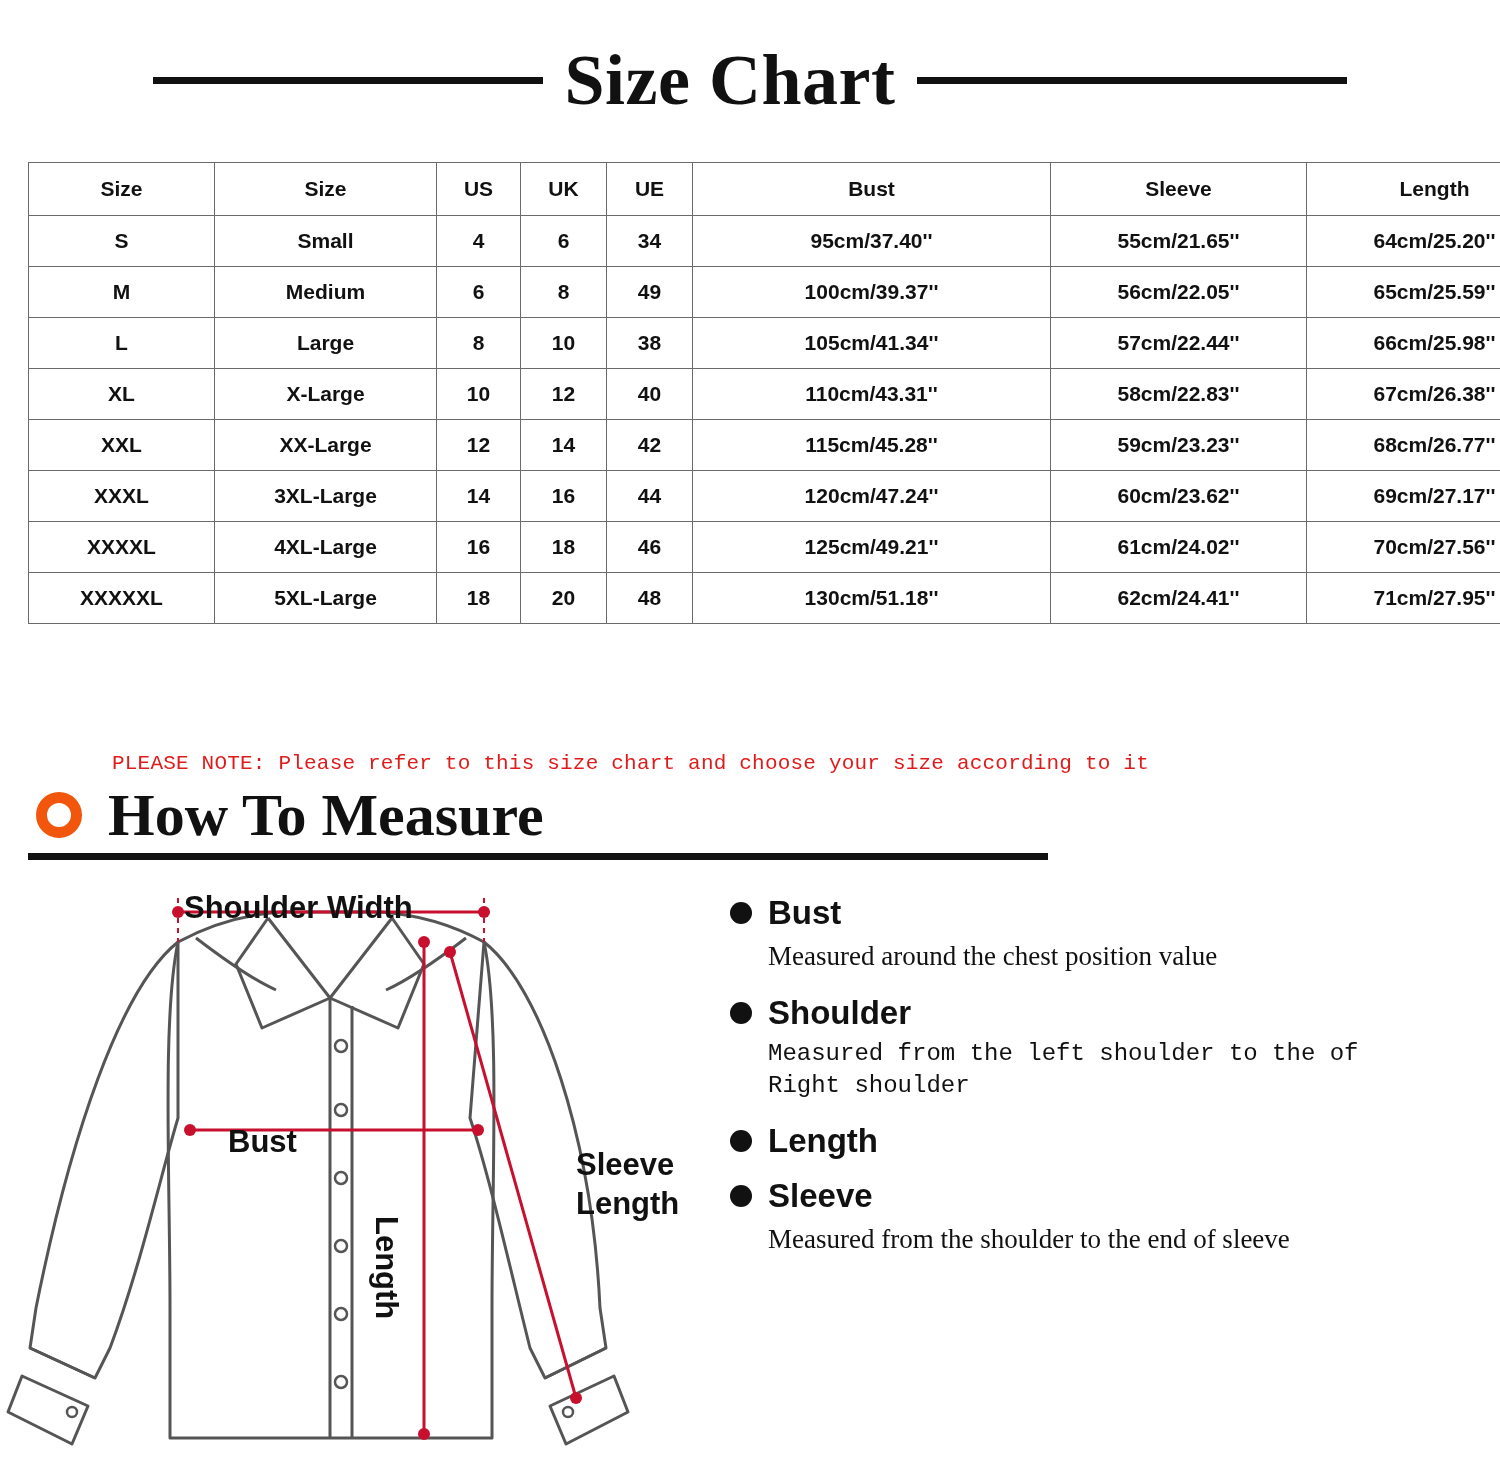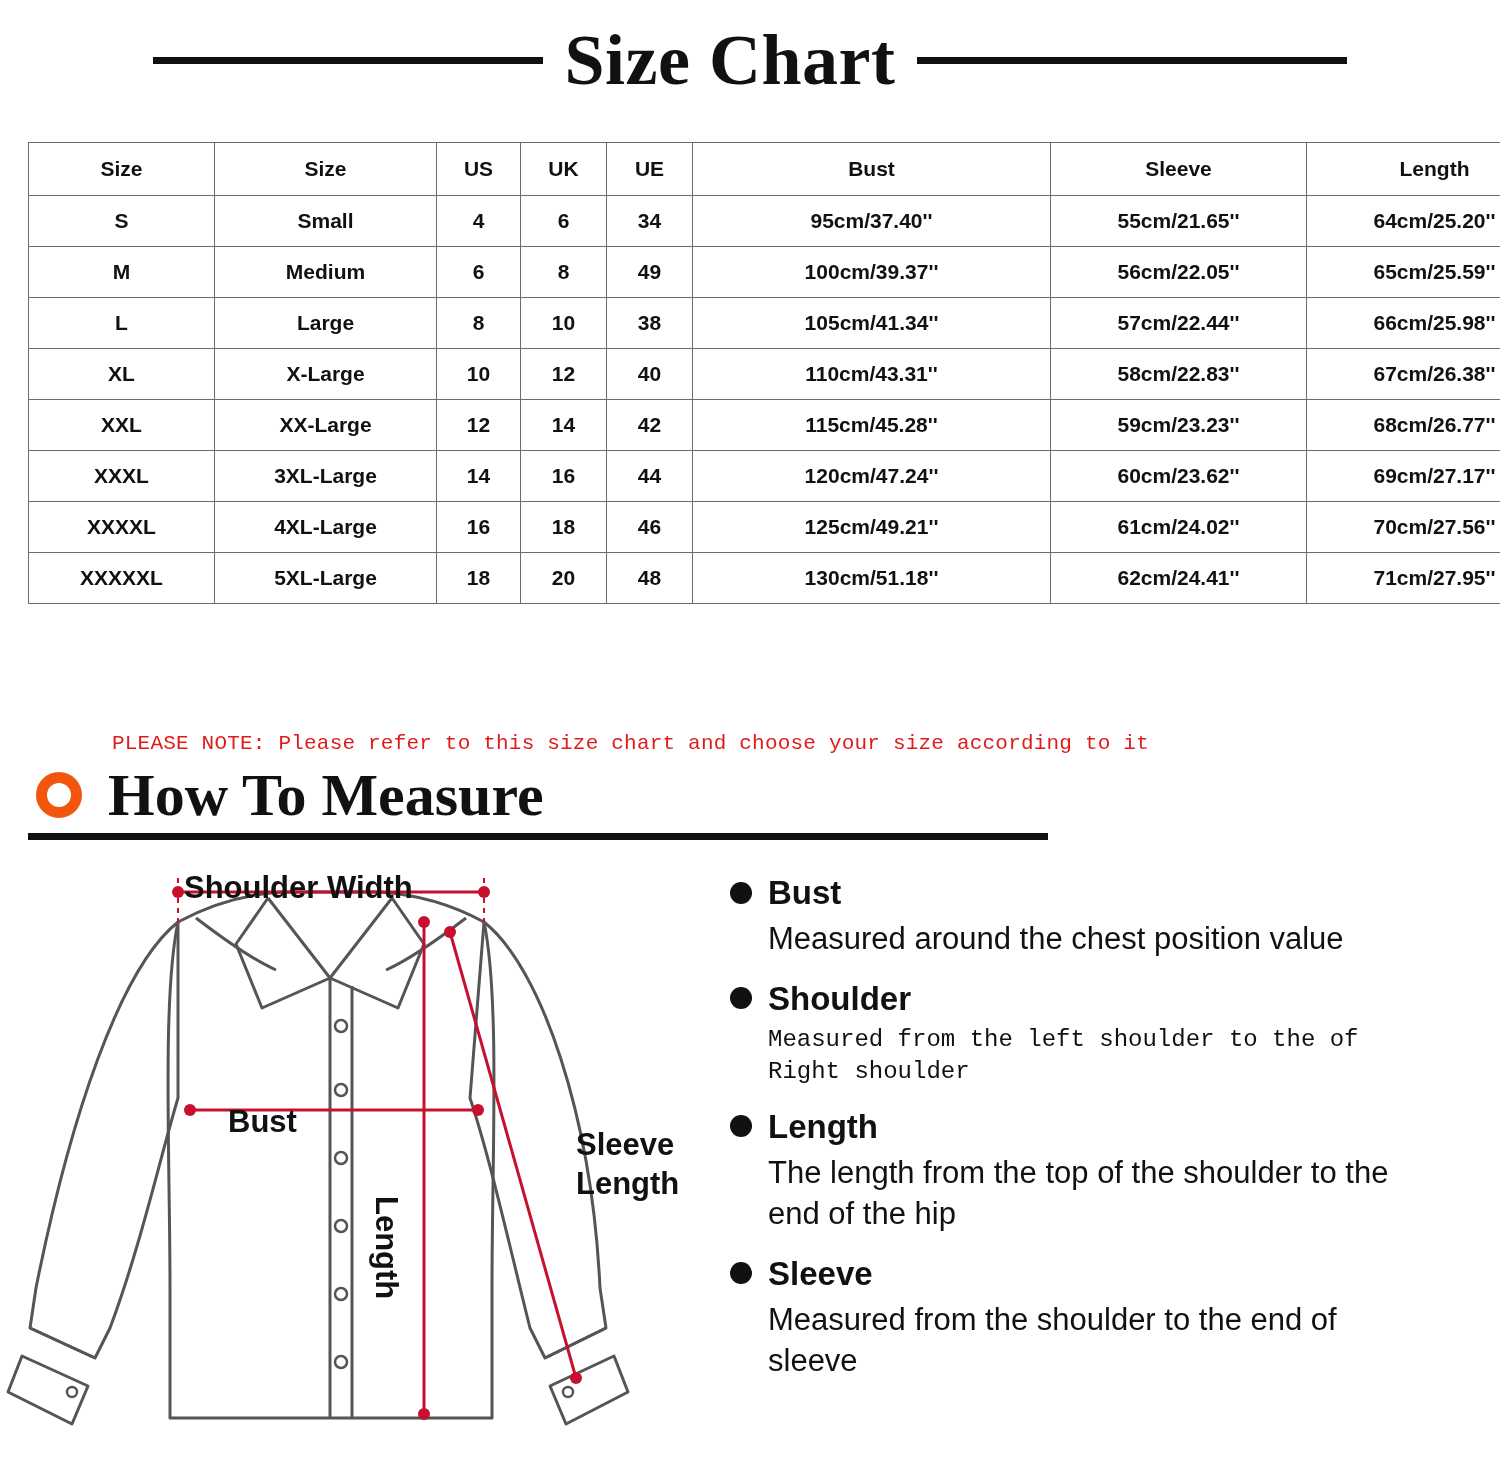--- a/index.html
+++ b/index.html
@@ -18,20 +18,21 @@
 
   
   .title-row {
     display: flex;
     align-items: center;
     justify-content: center;
     gap: 22px;
     padding-top: 16px;
     height: 104px;
     box-sizing: border-box;
+    margin-top: 20px;
   }
   .title-rule {
     height: 7px;
     background: #111111;
     flex: 0 0 auto;
   }
   .title-rule.left { width: 390px; }
   .title-rule.right { width: 430px; }
   .main-title {
     font-family: "Liberation Serif", serif;
@@ -173,22 +174,22 @@
     flex: 0 0 auto;
   }
   .def-term {
     font-size: 33px;
     font-weight: 700;
     font-family: "Liberation Sans", sans-serif;
     line-height: 1;
   }
   .def-text {
     margin: 9px 0 0 38px;
-    font-family: Liberation Sans, sans-serif;
-    font-size: 31px;
+    font-family: Liberation Serif, serif;
+    font-size: 27px;
     line-height: 1.34;
     max-width: 640px;
     color: #111111;
   }
   .def-text.mono {
     font-family: "Liberation Mono", monospace;
     font-size: 24px;
   }
 </style>
 </head>
@@ -408,21 +409,20 @@
         <span class="def-term">Shoulder</span>
       </div>
       <div class="def-text mono">Measured from the left shoulder to the of Right shoulder</div>
     </div>
 
     <div class="def-item">
       <div class="def-head">
         <span class="dot"></span>
         <span class="def-term">Length</span>
       </div>
-      <div class="def-text">The length from the top of the shoulder to the end of the hip</div>
     </div>
 
     <div class="def-item">
       <div class="def-head">
         <span class="dot"></span>
         <span class="def-term">Sleeve</span>
       </div>
       <div class="def-text">Measured from the shoulder to the end of sleeve</div>
     </div>
 

